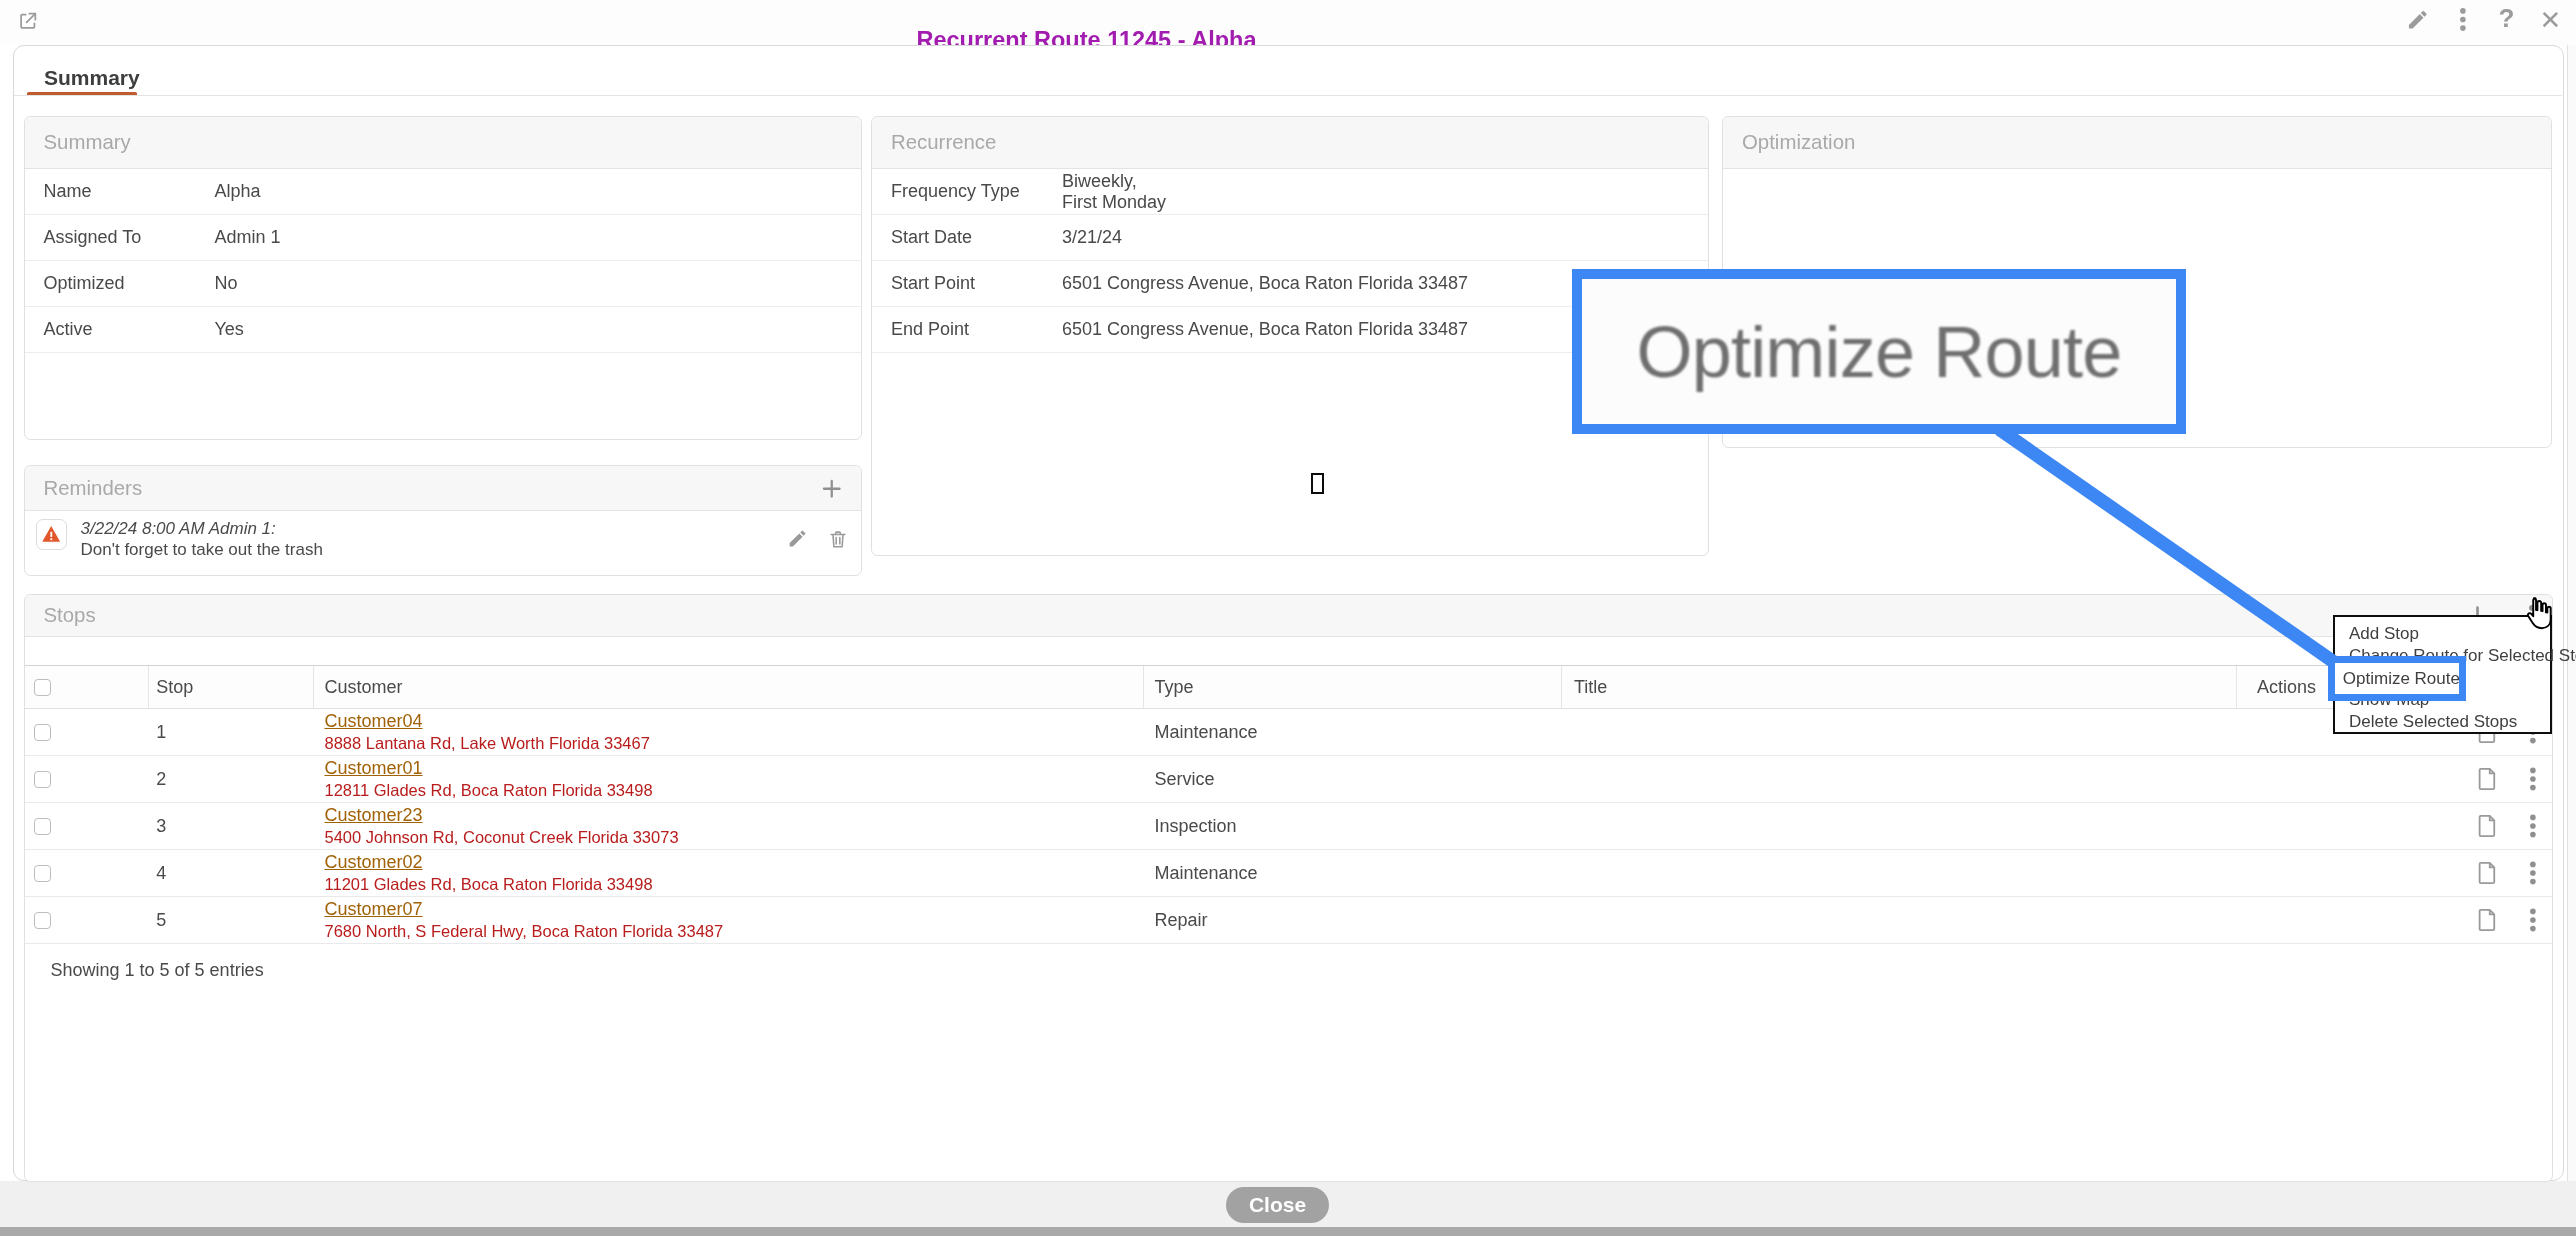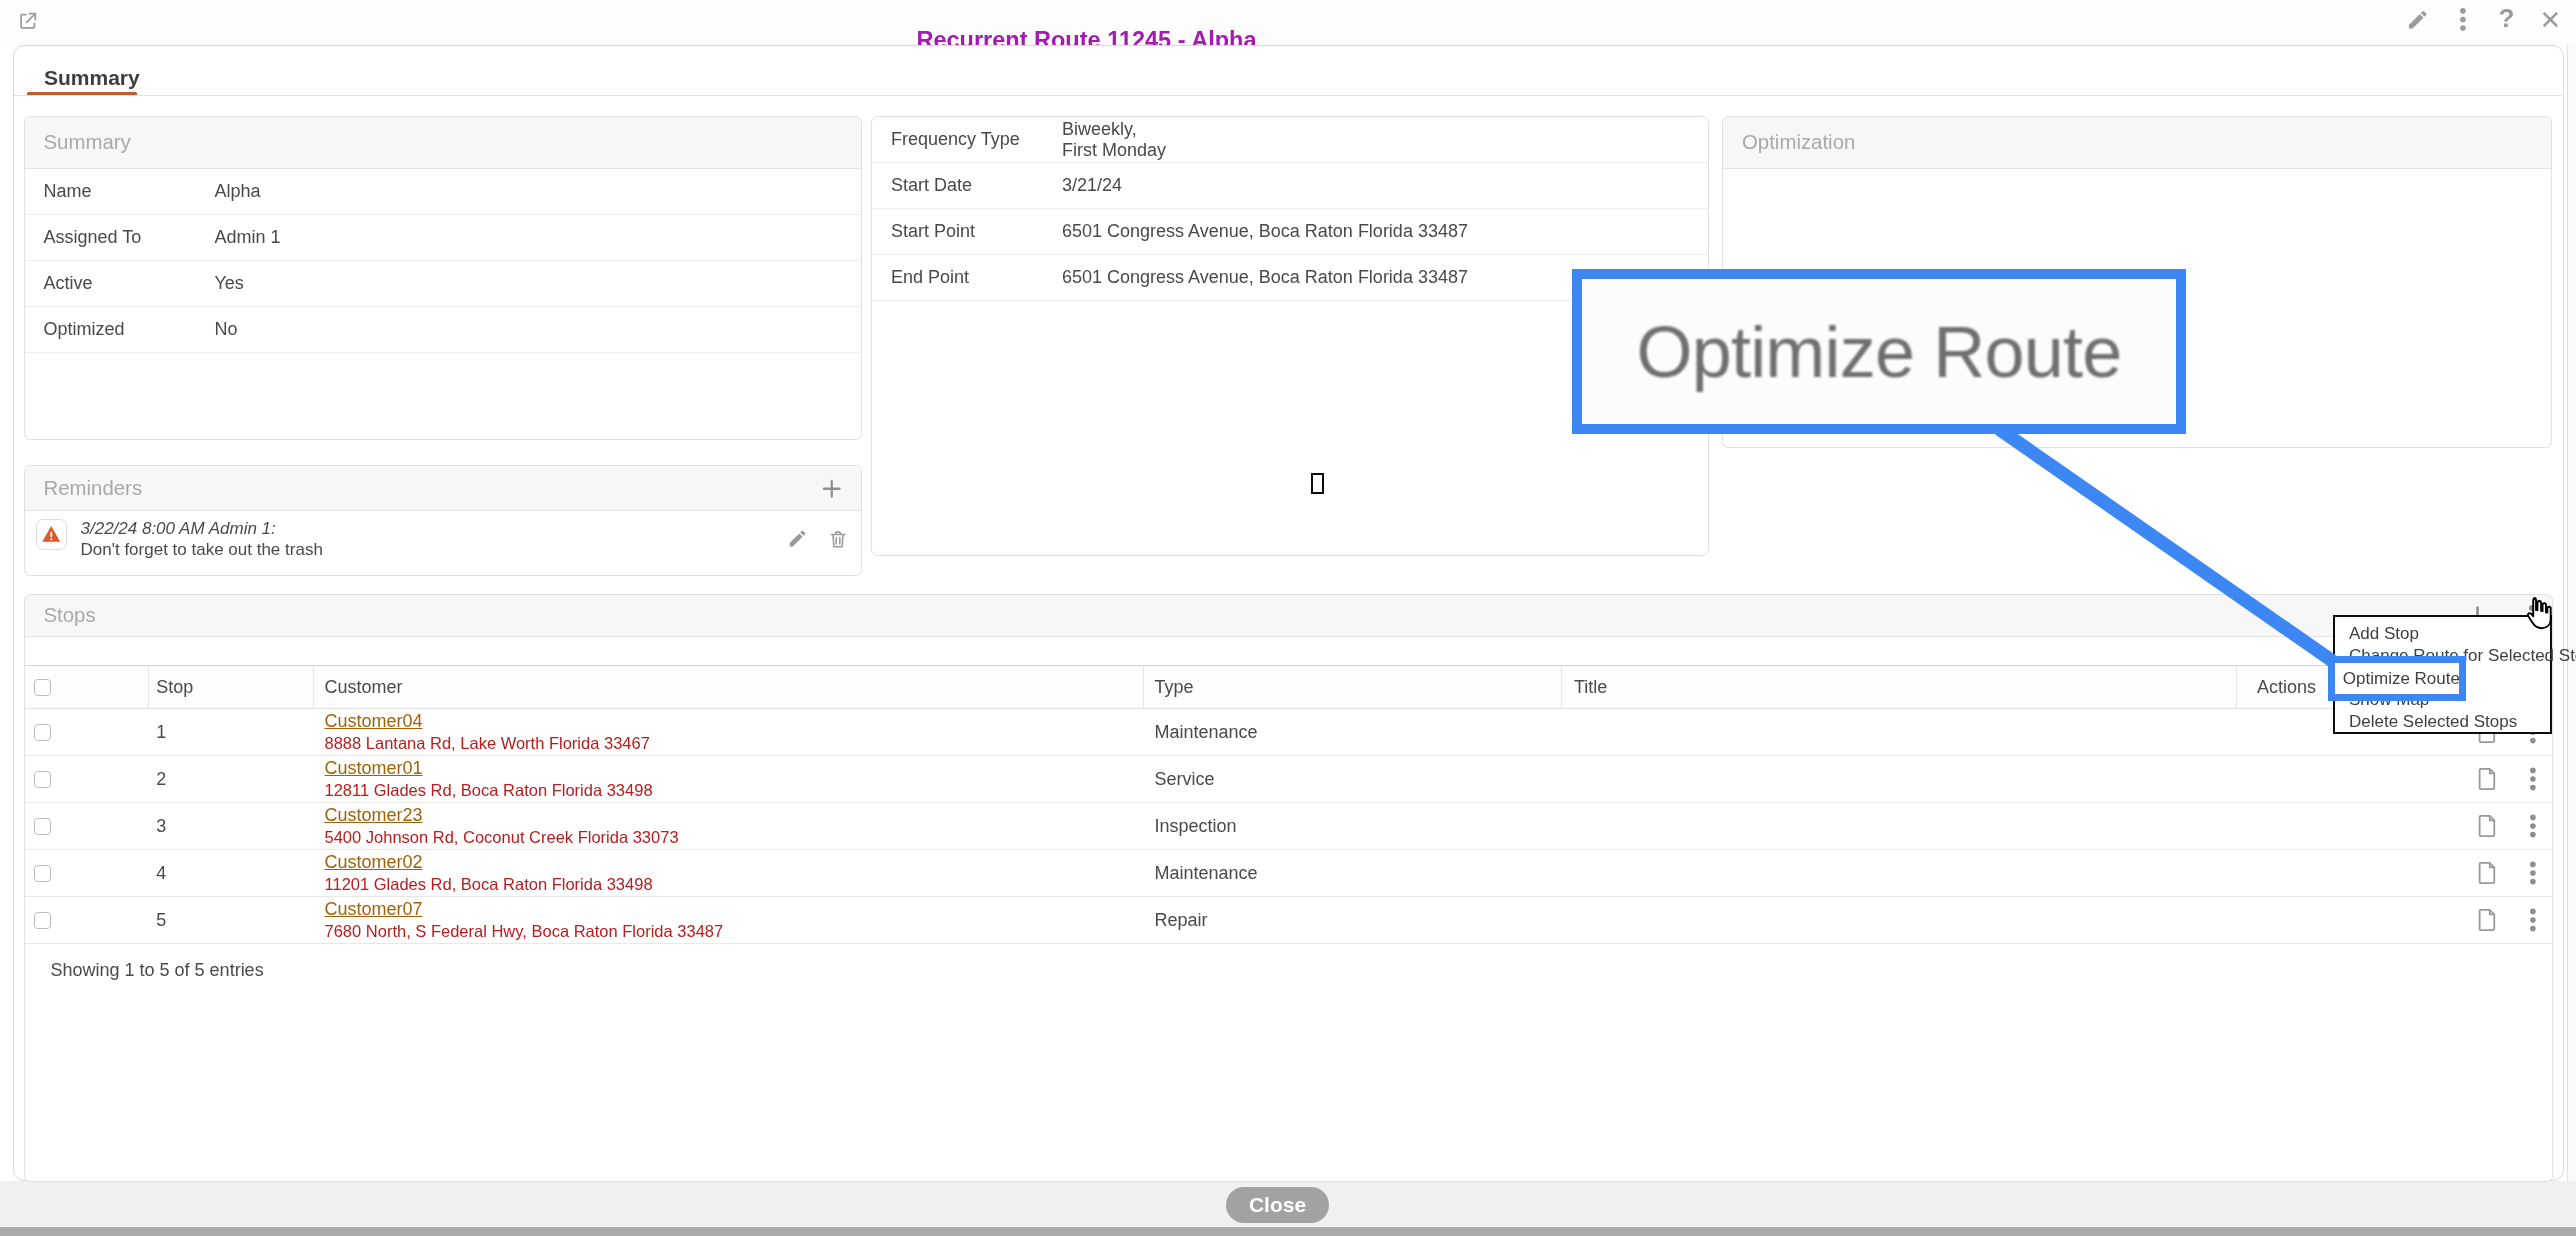--- a/index.html
+++ b/index.html
@@ -126,30 +126,33 @@
     </div>
     <div class="kv-row">
       <span class="kv-label">Name</span>
       <span class="kv-value">Alpha</span>
     </div>
     <div class="kv-row">
       <span class="kv-label">Assigned To</span>
       <span class="kv-value">Admin 1</span>
     </div>
     <div class="kv-row">
+      <span class="kv-label">Optimized</span>
+      <span class="kv-value">No</span>
+    </div>
+    <div class="kv-row">
       <span class="kv-label">Active</span>
       <span class="kv-value">Yes</span>
     </div>
-    <div class="kv-row">
-      <span class="kv-label">Optimized</span>
-      <span class="kv-value">No</span>
-    </div>
   </div>
 
   <div class="card" style="left:871px; top:116px; width:838px; height:440px;">
+    <div class="card-header" style="height:52px;">
+      <span>Recurrence</span>
+    </div>
     <div class="kv-row">
       <span class="kv-label">Frequency Type</span>
       <span class="kv-value">Biweekly,
 First Monday</span>
     </div>
     <div class="kv-row">
       <span class="kv-label">Start Date</span>
       <span class="kv-value">3/21/24</span>
     </div>
     <div class="kv-row">

